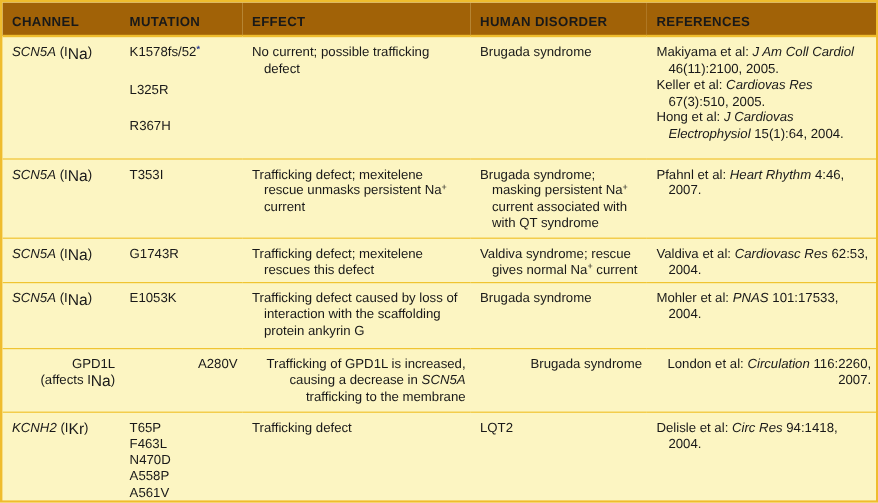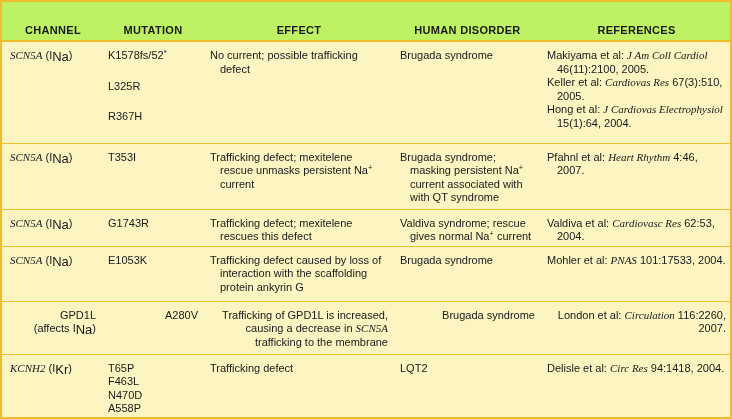--- a/index.html
+++ b/index.html
@@ -23,27 +23,27 @@
     table-layout: fixed;
   }
 
   col.c-channel    { width: 98px; }
   col.c-mutation   { width: 102px; }
   col.c-effect     { width: 190px; }
   col.c-disorder   { width: 147px; }
   col.c-references { width: 191px; }
 
   thead th {
-    background: #bef264;
-    text-align: center;
+    background: #a16207;
+    text-align: left;
     vertical-align: middle;
     font-weight: bold;
     font-size: 11px;
     letter-spacing: 0.3px;
-    padding: 22px 4px 4px 8px;
+    padding: 11px 4px 4px 8px;
     height: 23px;
     border-bottom: 2px solid #efbc2d;
     white-space: nowrap;
   }
 
   tbody tr { vertical-align: top; }
   tbody tr + tr td { border-top: 1px solid #f0c431; }
 
   td.cell {
     vertical-align: top;
@@ -63,21 +63,21 @@
 
   
   tr[data-row="0"] td.cell-mutation .line { margin-bottom: 17px; }
 
   tr[data-row="0"] td { height: 102px; }
   tr[data-row="1"] td { height: 66px; }
   tr[data-row="2"] td { height: 37px; }
   tr[data-row="3"] td { height: 55px; }
   tr[data-row="4"] td { height: 53px; text-align: right; }
 
-  i { font-style: italic; font-family: Liberation Serif, serif; }
+  i { font-style: italic; }
   sub {
     font-size: 13px;
     vertical-align: baseline;
     position: relative;
     top: 2px;
     line-height: 0;
   }
   sup {
     font-size: 7.5px;
     vertical-align: baseline;

